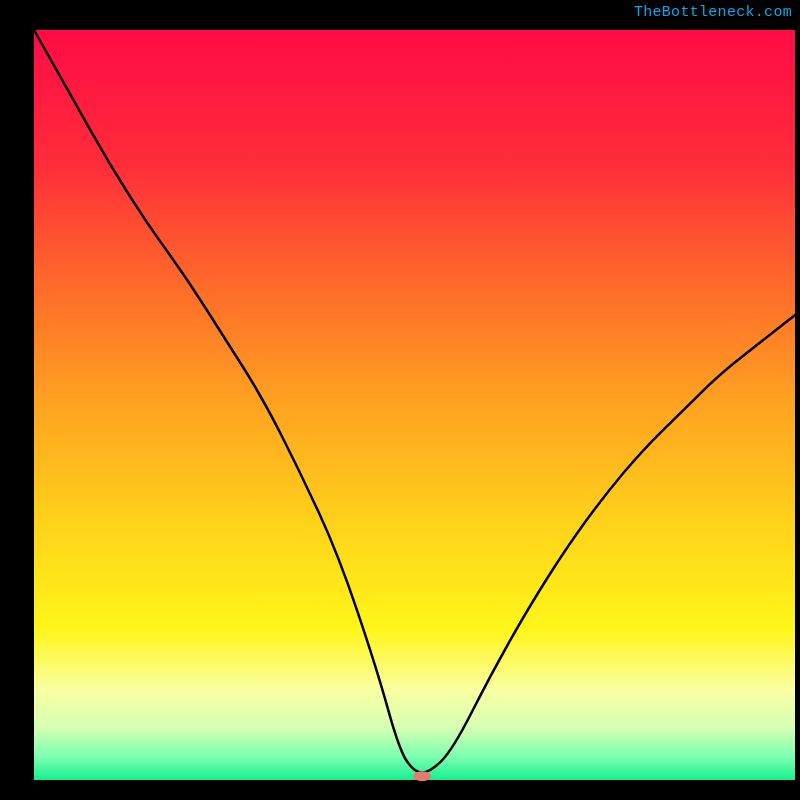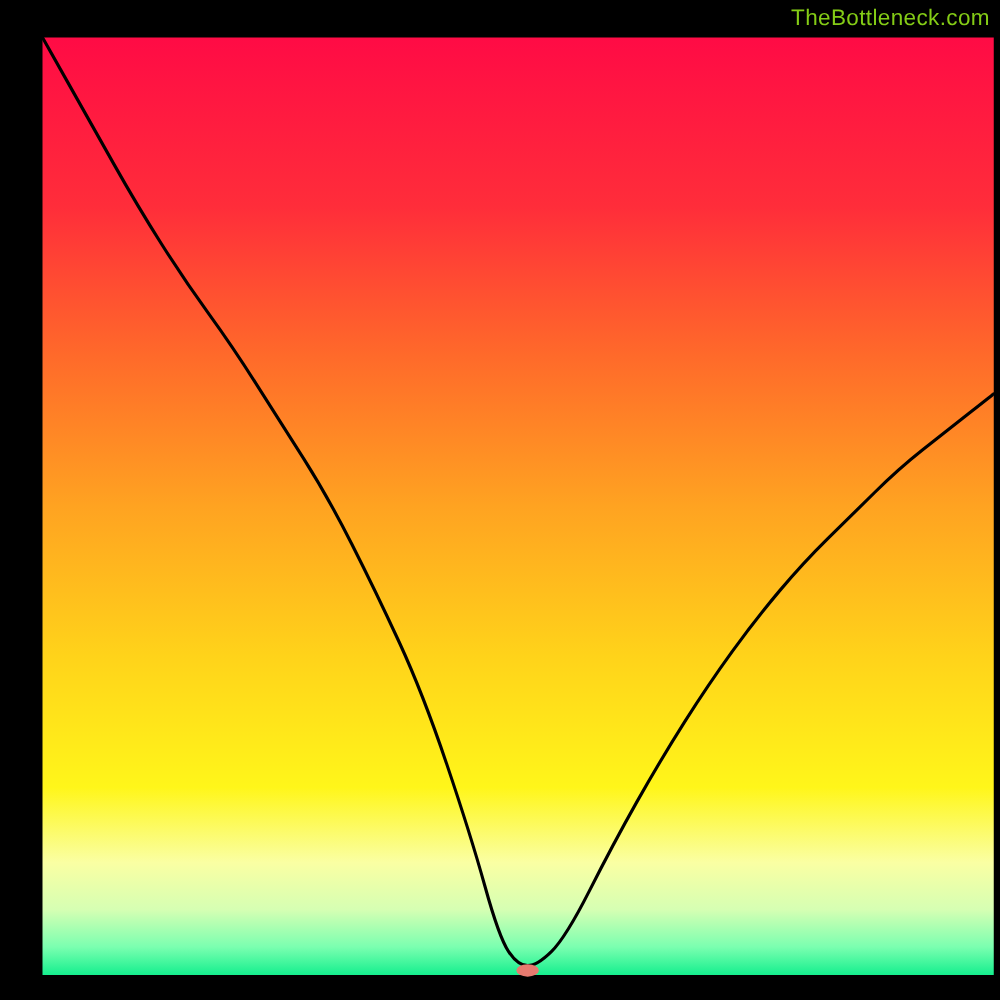--- a/index.html
+++ b/index.html
@@ -12,24 +12,25 @@
   }
   .wrap {
     position: relative;
     width: 800px;
     height: 800px;
   }
   .attribution {
     position: absolute;
     top: 4px;
     right: 8px;
-    color: #84cc16;
-    font-size: 18px;
+    color: #0ea5e9;
+    font-size: 15px;
     letter-spacing: 0.3px;
     z-index: 10;
+    font-family: Liberation Mono, monospace;
   }
   svg {
     display: block;
   }
 </style>
 </head>
 <body>
 
 <div class="wrap">
   <div class="attribution">TheBottleneck.com</div>

